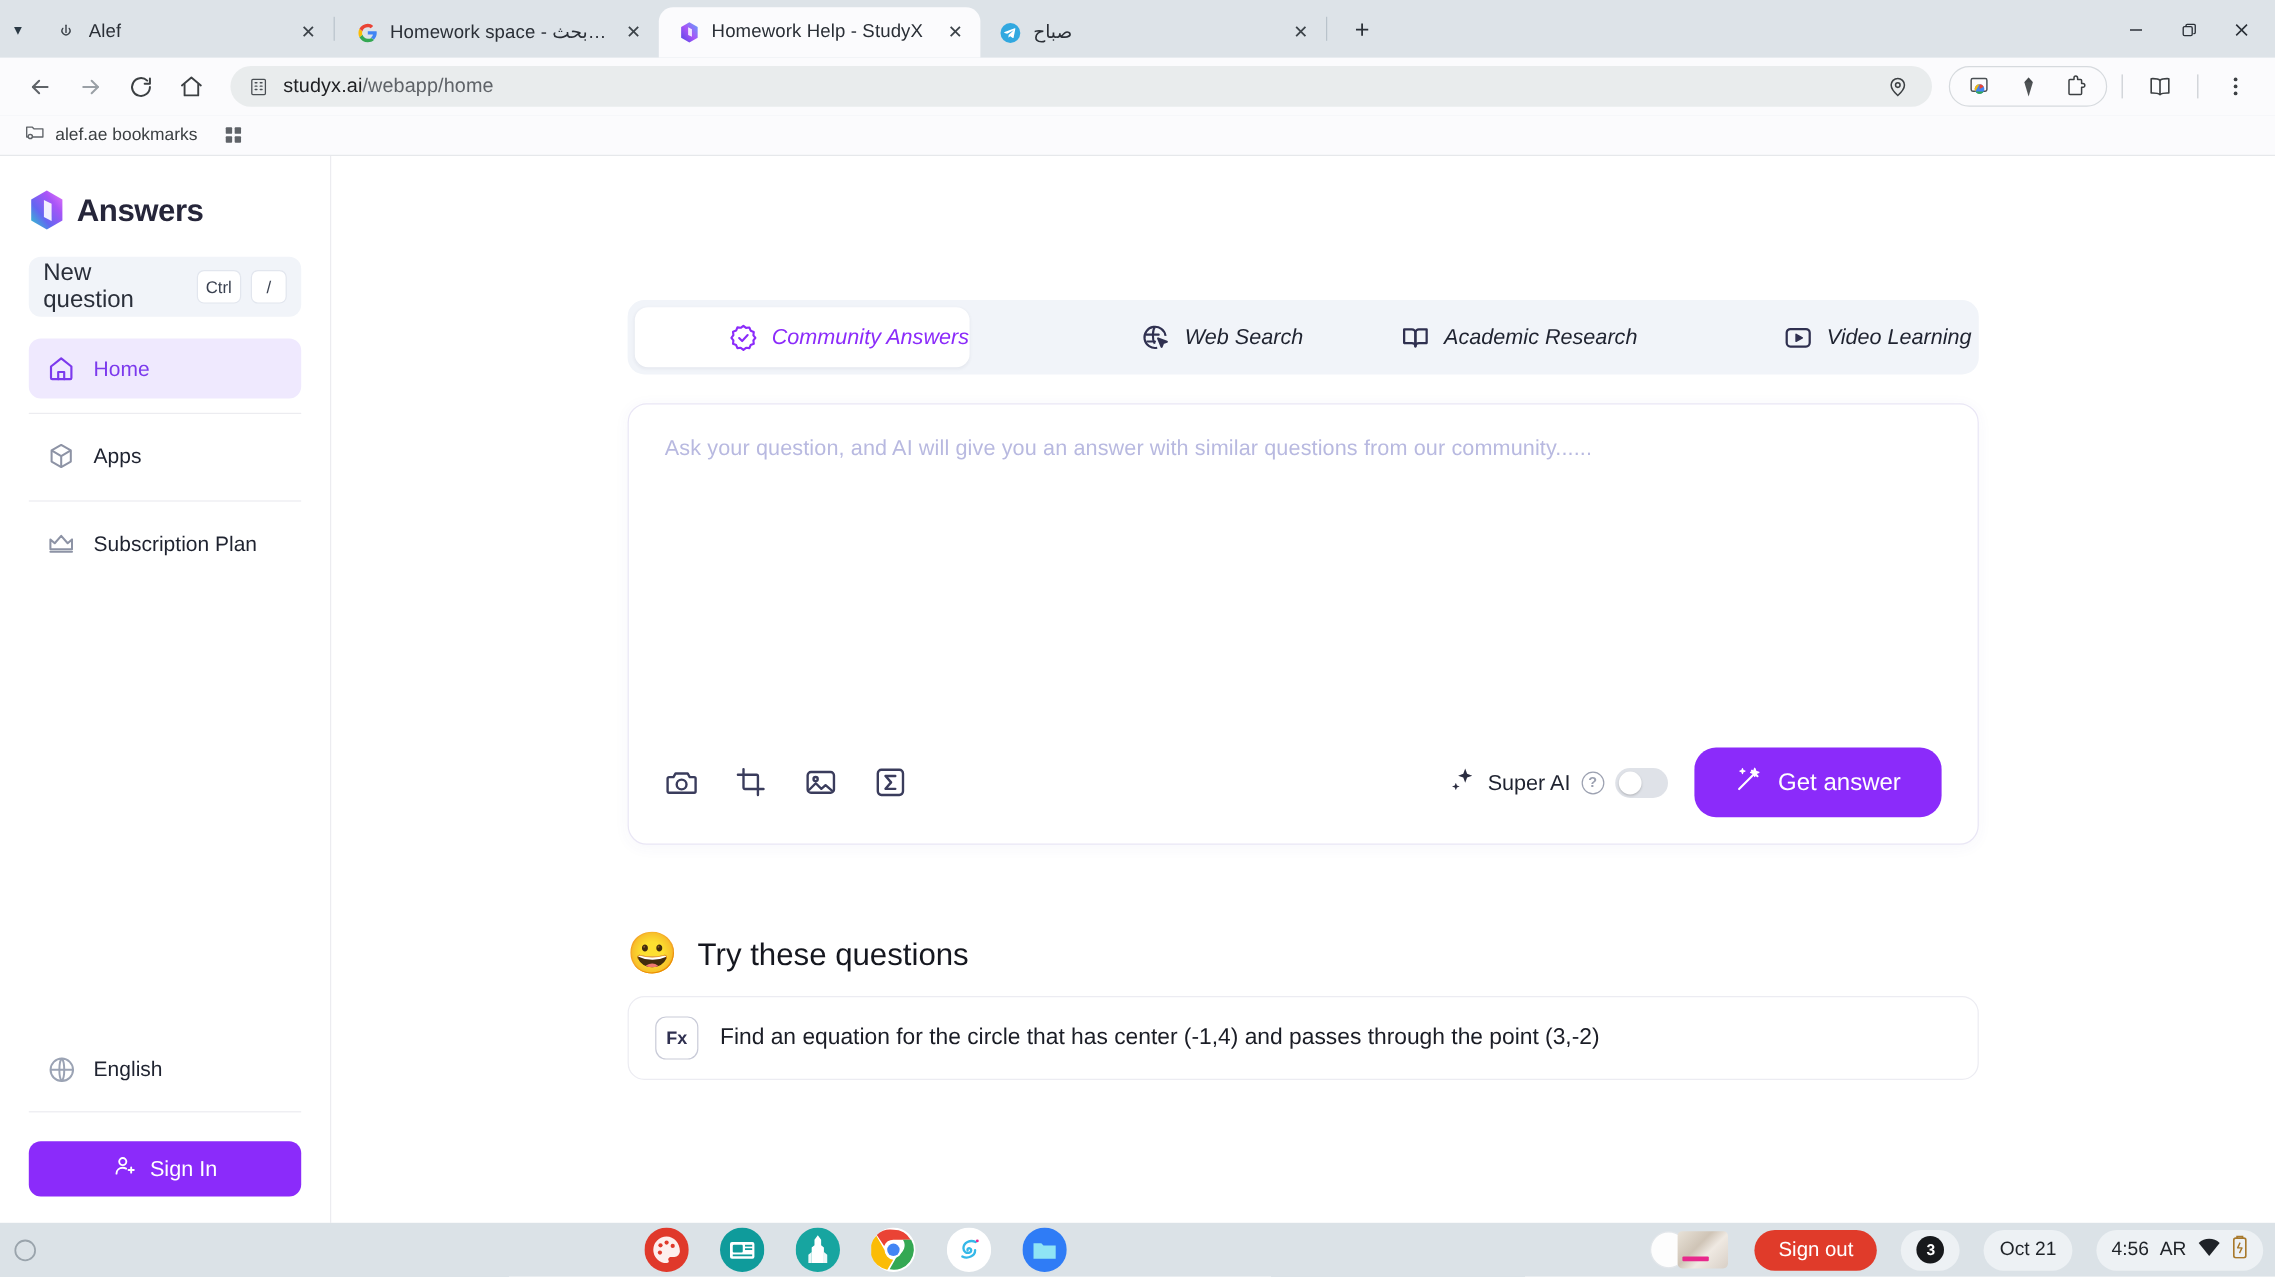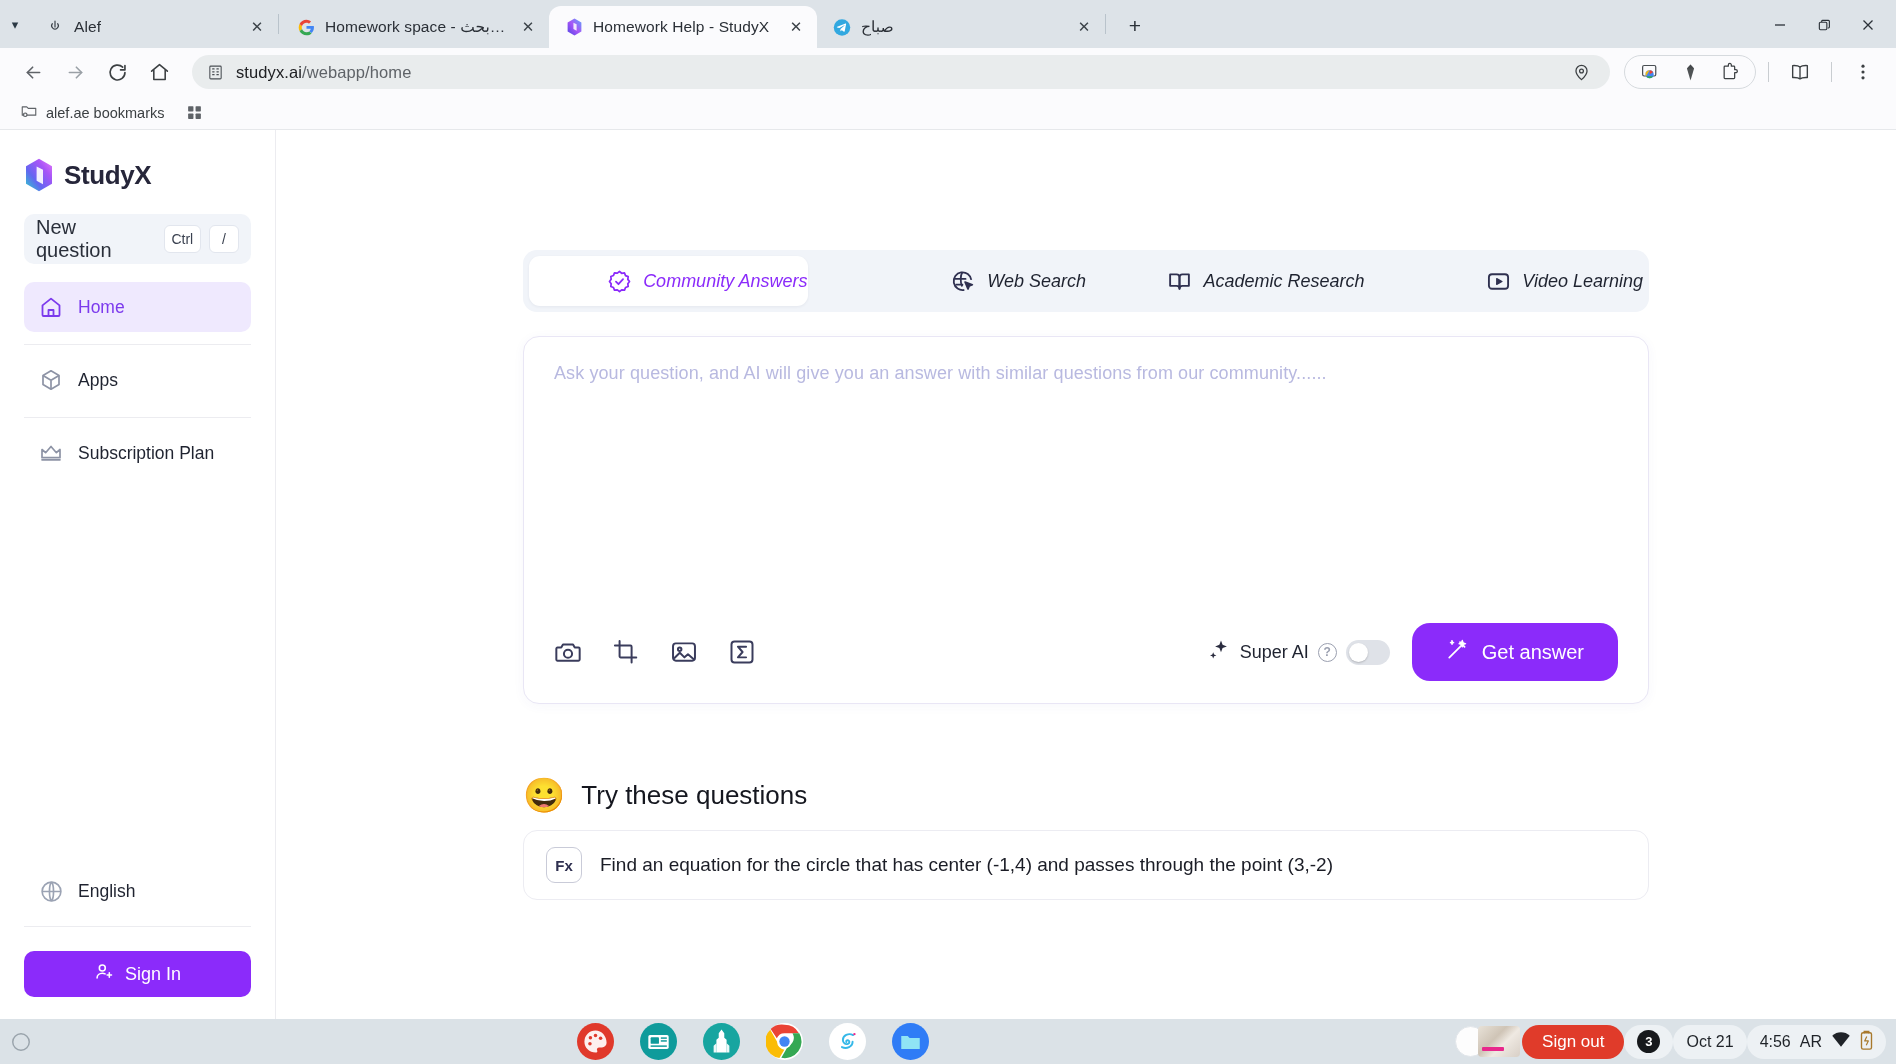--- a/index.html
+++ b/index.html
@@ -197,21 +197,21 @@
   .q-text { font-size: 19px; color: #1b1d26; white-space: nowrap; }
 
   
   .taskbar {
     height: 45px; flex: 0 0 45px; background: #dbe2e7;
     display: flex; align-items: center; padding: 0 10px; gap: 10px;
   }
   .tb-left { width: 40px; display: flex; align-items: center; }
   .tb-center { flex: 1 1 auto; display: flex; align-items: center; justify-content: center; gap: 26px; }
   .app-ic { width: 37px; height: 37px; border-radius: 50%; flex: 0 0 37px; }
-  .tb-right { display: flex; align-items: center; gap: 0; }
+  .tb-right { display: flex; align-items: center; gap: 20px; }
   .tray-pill {
     background: #edf1f4; border-radius: 18px; height: 34px;
     display: flex; align-items: center; padding: 0 13px; gap: 9px;
     font-size: 16px; color: #1f2328;
   }
   .signout {
     background: #e03b2a; color: #fff; border-radius: 18px; height: 34px;
     display: flex; align-items: center; padding: 0 20px; font-size: 17px;
   }
   .notif-badge {
@@ -436,21 +436,21 @@
             <stop offset="0" stop-color="#2ad3c9"></stop>
                 <stop offset=".35" stop-color="#6366f1"></stop>
             <stop offset=".7" stop-color="#a855f7"></stop>
                 <stop offset="1" stop-color="#e879f9"></stop>
           </linearGradient>
             </defs>
           <path fill="url(#lg)" d="M15 .8l13 7.4v17.6L15 33.2 2 25.8V8.2z"></path>
           <path fill="#fff" opacity=".9" d="M12.6 8.6l6.4 3.2v14.4l-6.4-3.4z"></path>
         </svg>
       </span>
-      <span class="logo-text">StudyX</span>
+      <span class="logo-text">Answers</span>
     </div>
 
     <div class="newq">
       <span class="newq-label">New question</span>
       <span class="kbd">Ctrl</span>
       <span class="kbd">/</span>
     </div>
 
     <div class="nav-item active">
       <span class="nav-ic">

